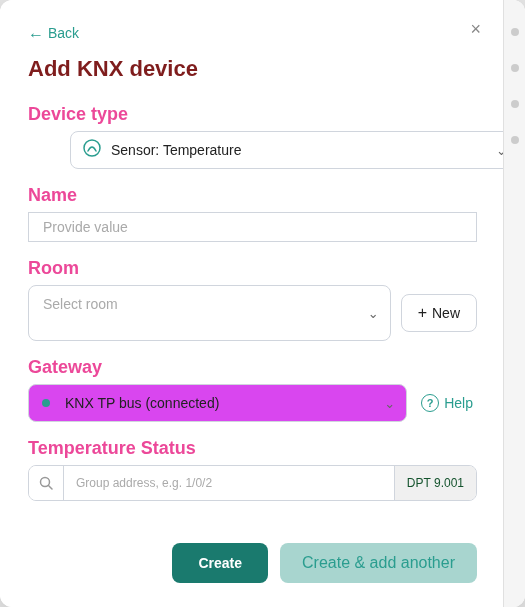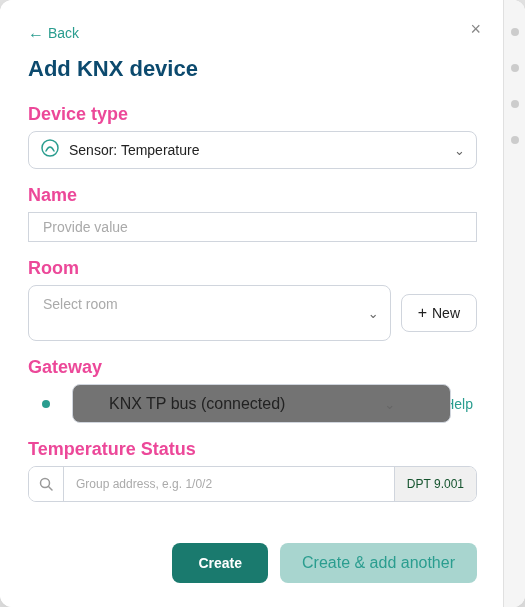--- a/index.html
+++ b/index.html
@@ -51,36 +51,37 @@
       border: none;
       margin-bottom: 14px;
       padding: 0;
     }
     .back-link .arrow {
       font-size: 16px;
     }
     .page-title {
       font-size: 22px;
       font-weight: 600;
-      color: #0c4a6e;
+      color: #7f1d1d;
       margin-bottom: 22px;
     }
     .field-group {
       margin-bottom: 16px;
     }
     .field-label {
       font-size: 18px;
       font-weight: 700;
       color: #ec4899;
       margin-bottom: 6px;
       display: block;
     }
     .select-wrapper {
       position: relative;
       width: 100%;
+      margin-left: 42px;
     }
     .select-field {
       width: 100%;
       border: 1.5px solid #d0d5dd;
       border-radius: 8px;
       padding: 10px 36px 10px 40px;
       font-size: 14px;
       color: #222;
       background: white;
       appearance: none;
@@ -157,27 +158,26 @@
     }
     .gateway-select-wrap {
       flex: 1;
       position: relative;
     }
     .gateway-select {
       width: 100%;
       border: 1.5px solid #d0d5dd;
       border-radius: 8px;
       padding: 10px 36px 10px 36px;
-      font-size: 16px;
-      color: #222;
-      background: #737373;
+      font-size: 14px;
+      color: #222;
+      background: #d946ef;
       appearance: none;
       cursor: pointer;
       outline: none;
-      margin-left: 44px;
     }
     .dot-connected {
       position: absolute;
       left: 14px;
       top: 50%;
       transform: translateY(-50%);
       width: 8px;
       height: 8px;
       border-radius: 50%;
       background: #2a9d8f;

